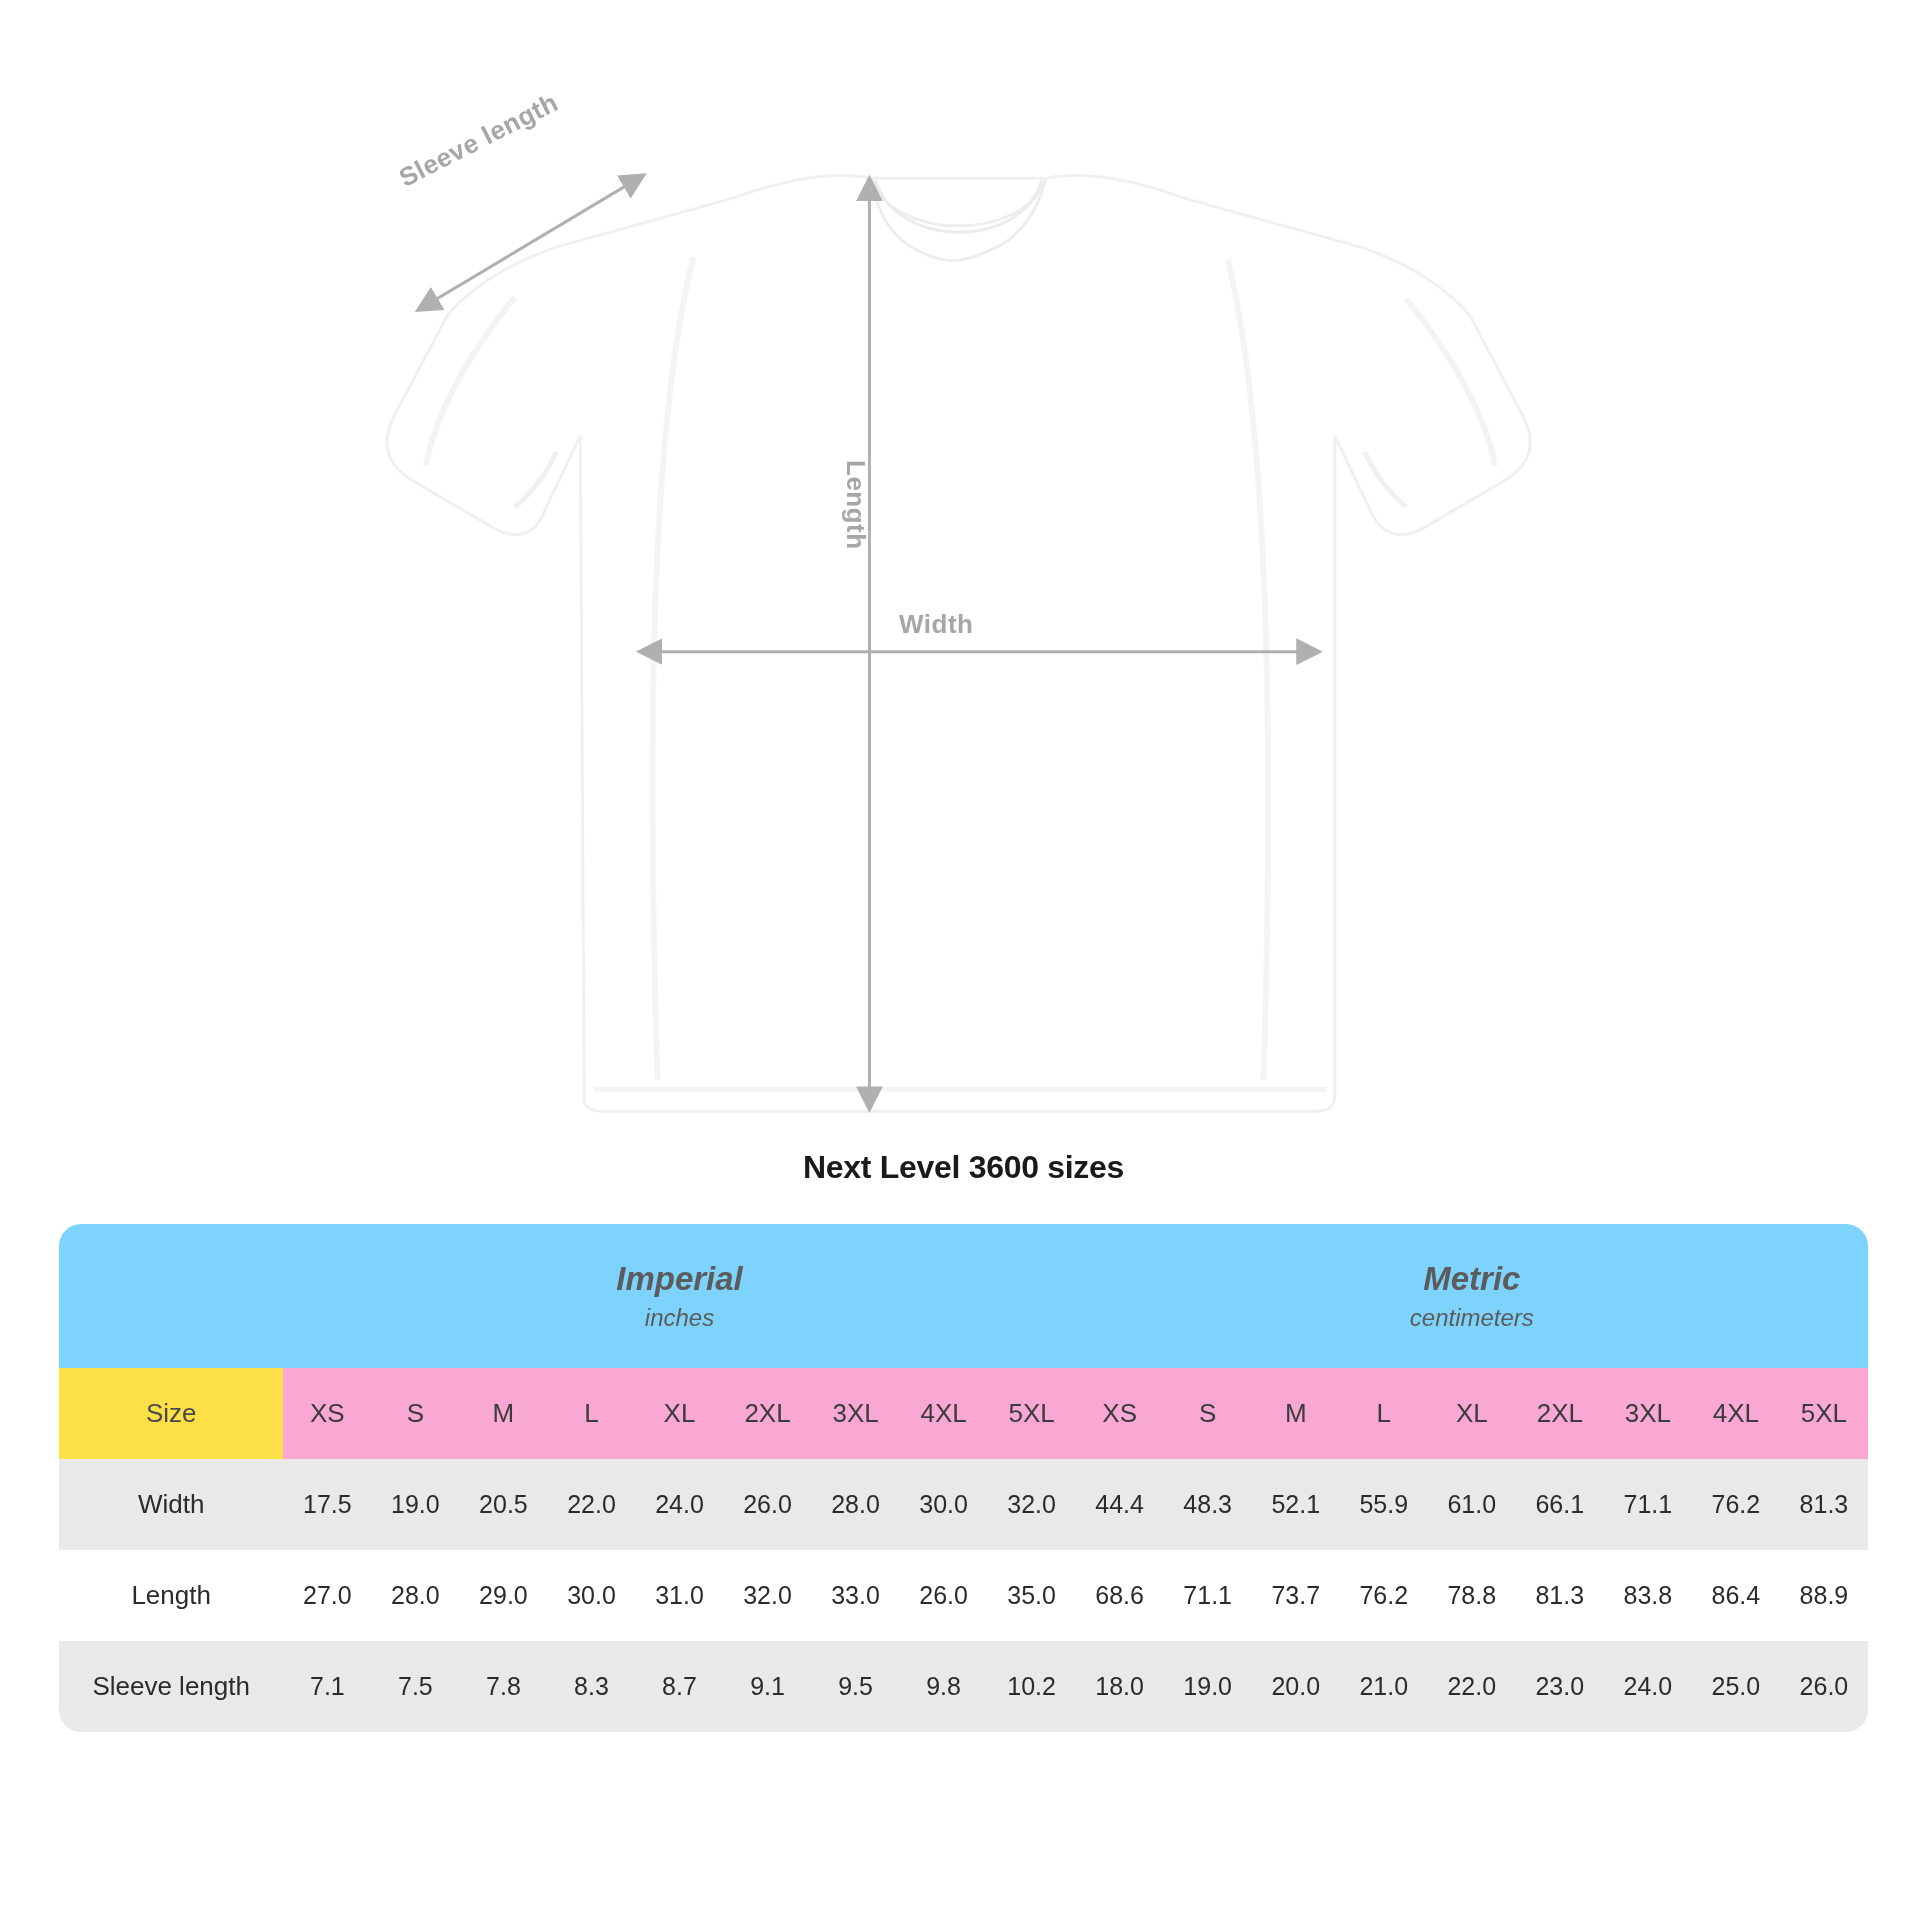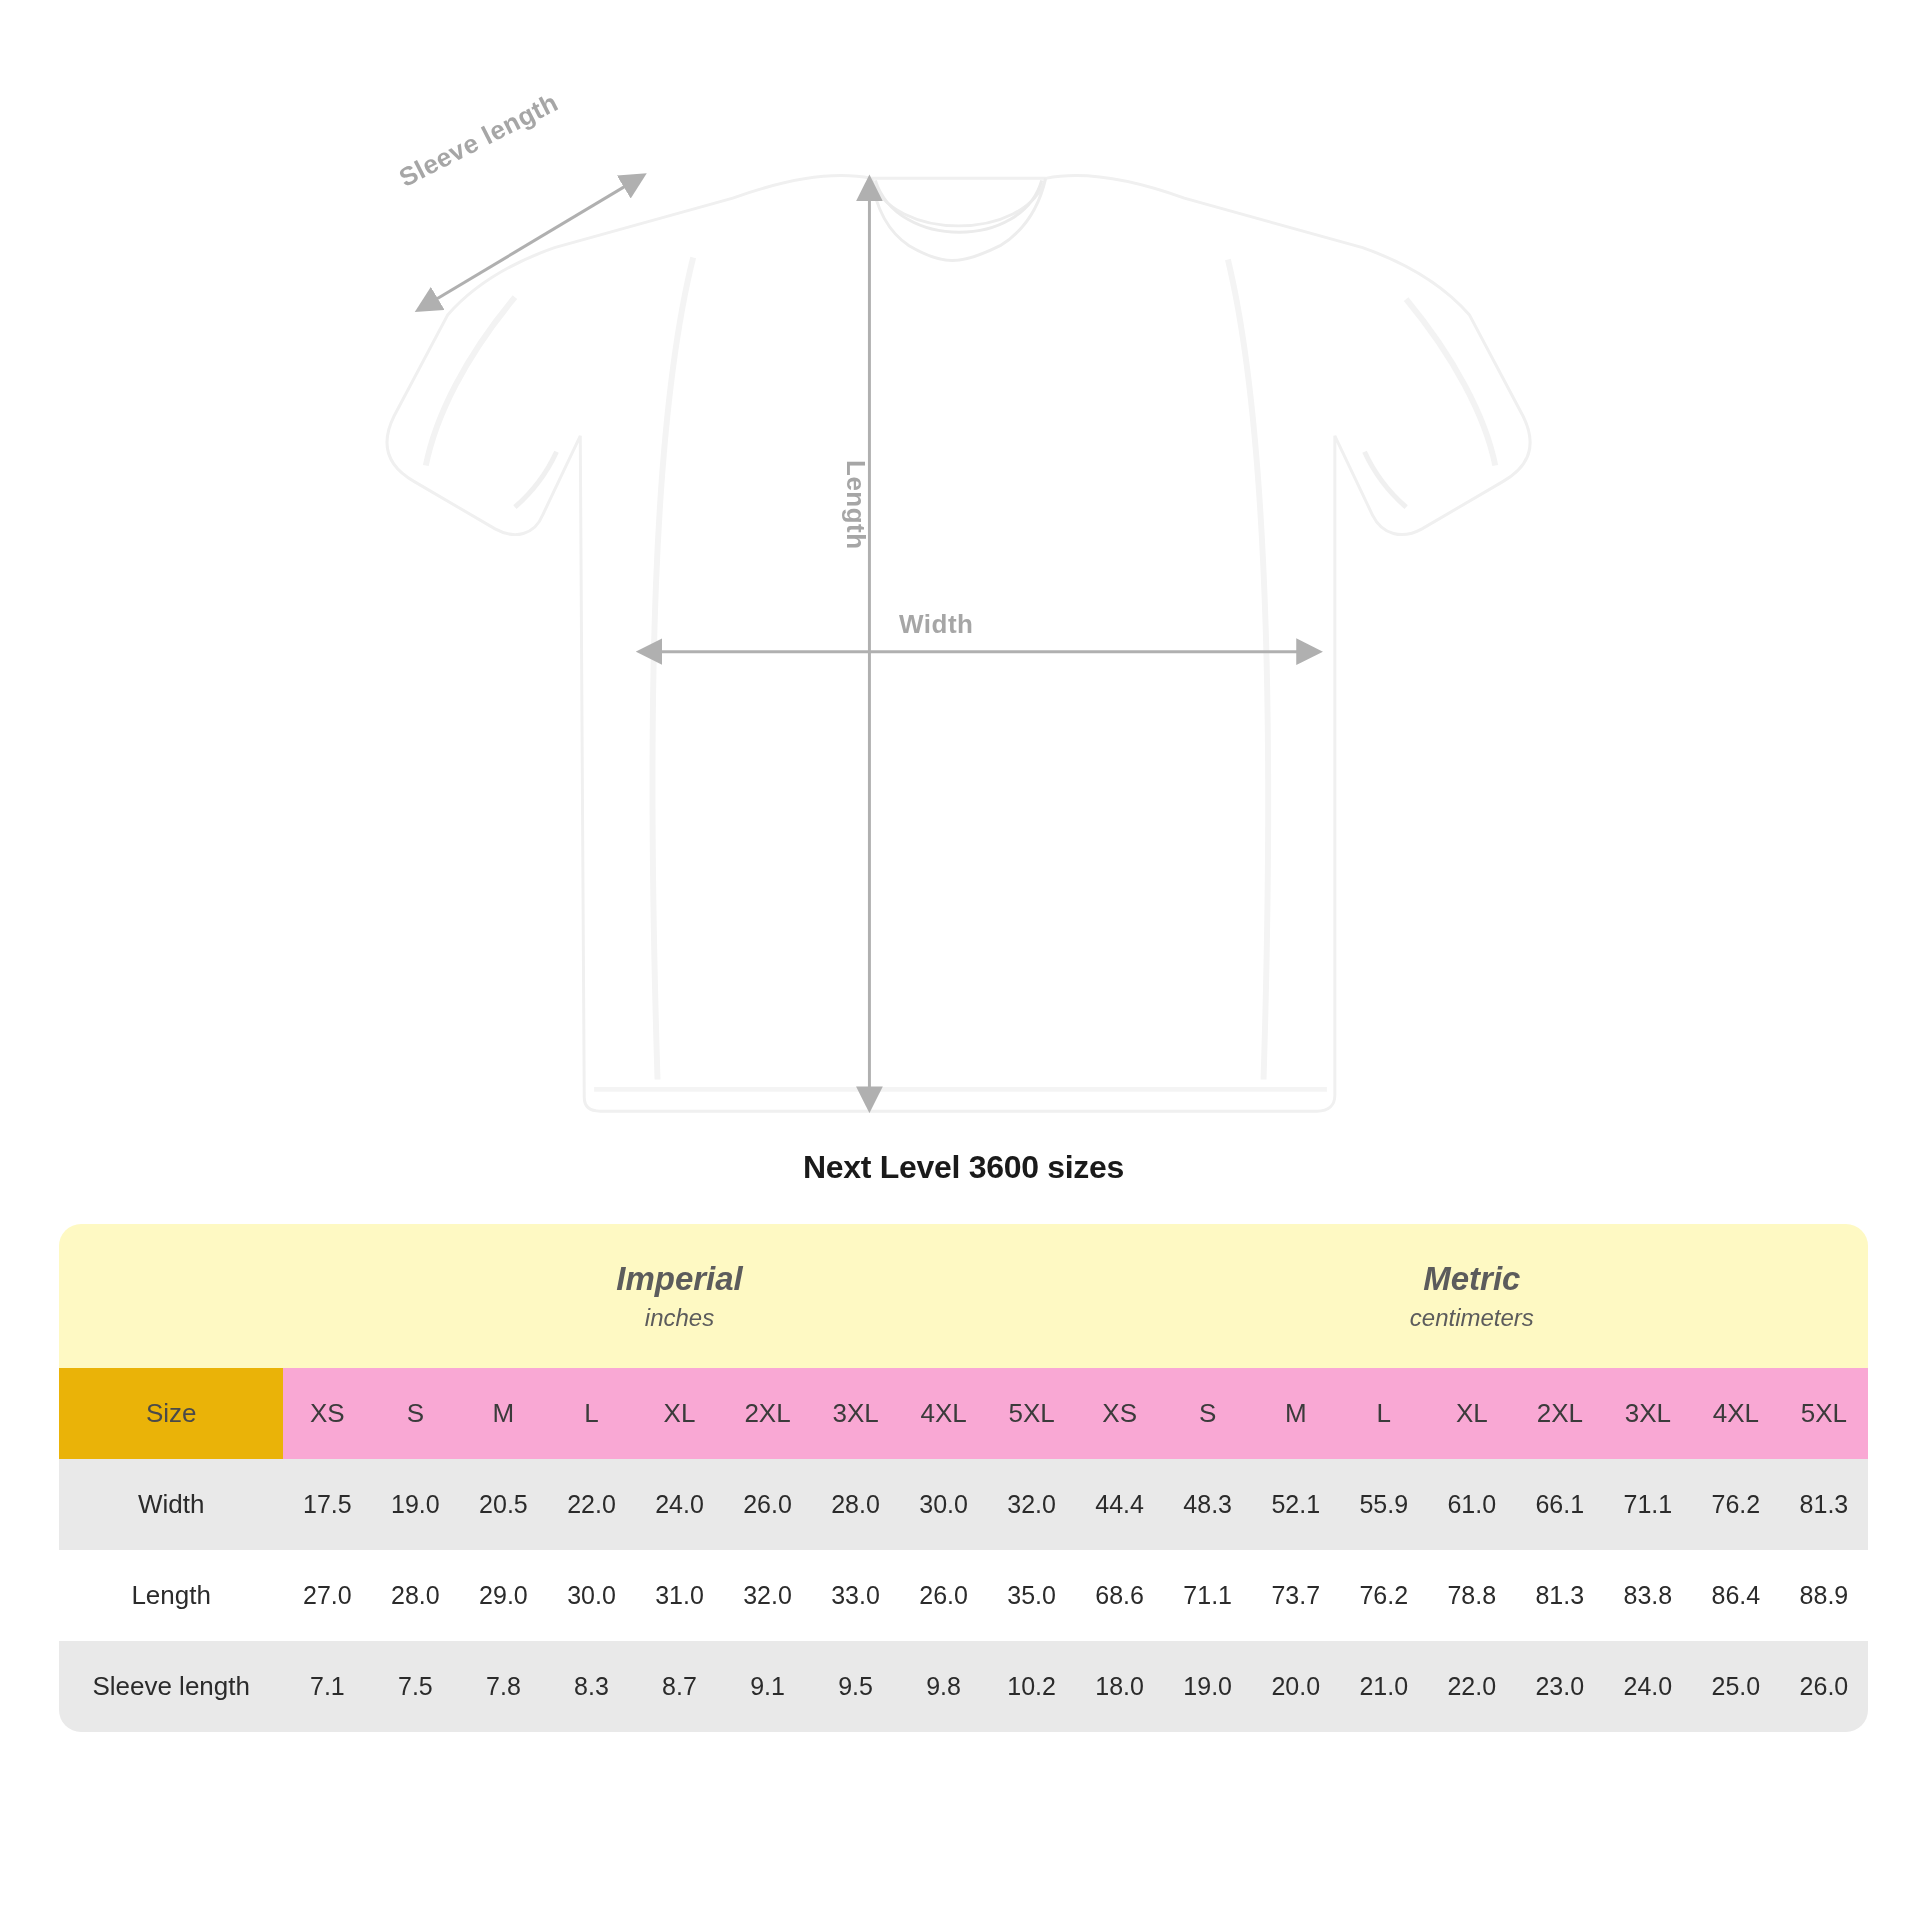--- a/index.html
+++ b/index.html
@@ -88,21 +88,21 @@
     font-size: 25px;
   }
   table.sizes td, table.sizes th {
     text-align: center;
     vertical-align: middle;
     border: none;
     font-weight: normal;
   }
   
   .unit-row td {
-    background: #fef9c3;
+    background: #7dd3fc;
     padding: 34px 0 30px 0;
   }
   .unit-name {
     font-size: 33px;
     font-style: italic;
     font-weight: bold;
     color: #5c5c5c;
     line-height: 1.25;
   }
   .unit-sub {
@@ -113,21 +113,21 @@
   }
   
   .size-row td {
     background: #f9a8d4;
     padding: 30px 0;
     font-weight: bold;
     color: #3b3b3b;
     font-size: 26px;
   }
   .size-row td.rowlabel {
-    background: #eab308;
+    background: #fde047;
     color: #4a4a4a;
   }
   .data-row td {
     padding: 30px 0;
     color: #2b2b2b;
   }
   .data-row.shade td { background: #e9e9e9; }
   .data-row.plain td { background: #ffffff; }
   .rowlabel {
     font-weight: bold;

